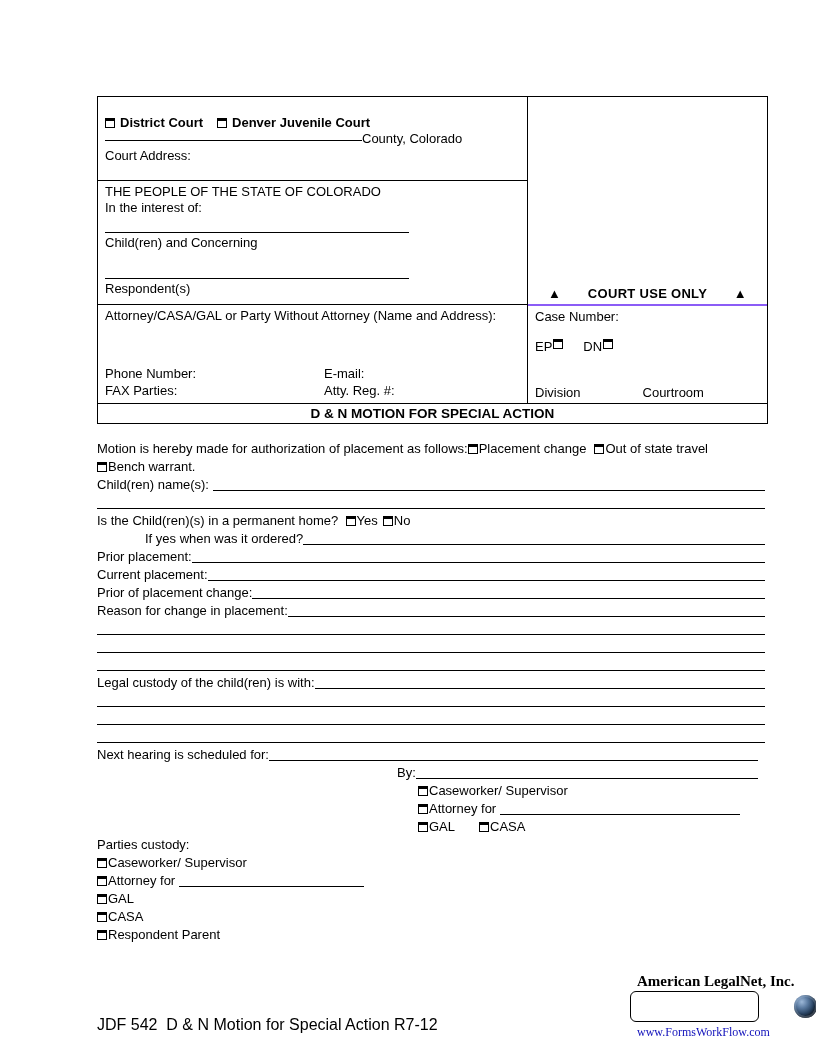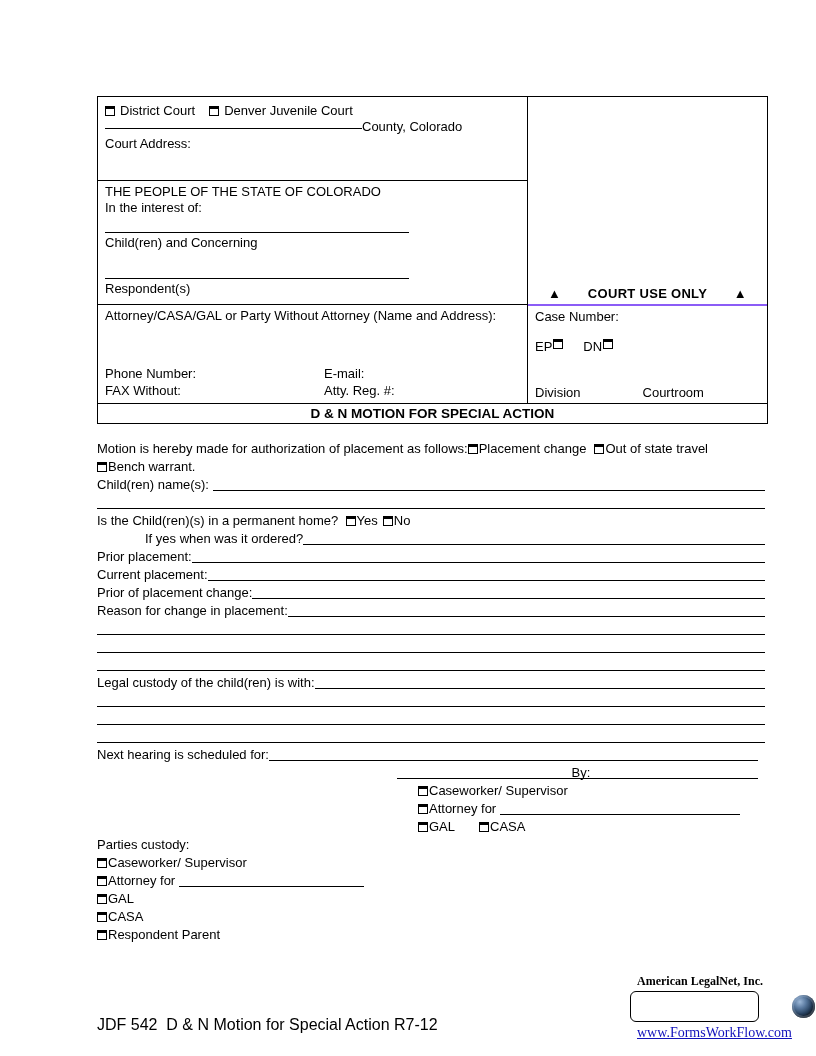--- a/index.html
+++ b/index.html
@@ -32,21 +32,21 @@
   }
 
   
   .cb {
     display:inline-block; width:10px; height:10px;
     border:1.2px solid #000; border-top:3px solid #000;
     background:#fff; flex:0 0 auto;
   }
 
   .inline-row { display:flex; align-items:center; }
-  .hdr-cb-row { margin-top:3px; }
+  .hdr-cb-row { margin-top:15px;font-weight:bold; }
   .hdr-cb-row .cb { margin-right:5px; }
   .hdr-cb-row .gap { width:14px; }
 
   
   .ln { position:relative; display:inline-block; }
   .ln::after { content:""; position:absolute; left:0; right:0; bottom:2px; border-bottom:1.2px solid #000; }
 
   .county-row { display:flex; align-items:baseline; height:17px; }
   .blank-block { display:block; height:20px; }
 
@@ -70,35 +70,35 @@
   
   .form-body { position:absolute; left:97px; top:440px; width:668px; }
   .row { display:flex; align-items:center; height:18px; line-height:18px; }
   .row .lbl { white-space:pre; }
   .fill { flex:1; align-self:stretch; position:relative; }
   .fill::after { content:""; position:absolute; left:0; right:0; bottom:3px; border-bottom:1.2px solid #000; }
   .row .cb { margin-right:1px; }
   .cb-ml { margin-left:8px; }
   .cb-ml4 { margin-left:5px; }
   .indent1 { padding-left:48px; }
-  .by-row { padding-left:300px;flex-direction:column; }
+  .by-row { padding-left:300px; }
   .by-opt { padding-left:321px; }
   .mr7 { margin-right:7px; }
   .casa-gap { margin-left:24px; }
 
   
   .footer-id { position:absolute; left:97px; top:1016px; font-size:16px; white-space:pre; }
   .aln-badge {
     position:absolute; left:630px; top:991px; width:129px; height:31px;
     border:1.2px solid #000; border-radius:6px; background:#fff;
     display:flex; align-items:center; padding:2px 3px 2px 6px;
   }
   .aln-text { flex:1; display:flex; flex-direction:column; justify-content:center; }
-  .aln-line1 { font-family:"Liberation Serif", serif; font-weight:bold; font-size:12px; line-height:11px; white-space:nowrap; }
-  .aln-line2 { font-family:"Liberation Serif", serif; font-size:14px; line-height:11px; color:#1111bb; text-decoration:underline; white-space:nowrap;margin-top:40px; }
+  .aln-line1 { font-family:"Liberation Serif", serif; font-weight:bold; font-size:15px; line-height:11px; white-space:nowrap; }
+  .aln-line2 { font-family:"Liberation Serif", serif; font-size:12px; line-height:11px; color:#1111bb; white-space:nowrap;margin-top:40px; }
   .globe {
     width:23px; height:23px; border-radius:50%; flex:0 0 auto;
     background:radial-gradient(circle at 34% 30%, #9db8d8 0%, #5a7aa0 28%, #27415f 55%, #0a0e16 100%);
     box-shadow: inset 0 0 0 2px rgba(200,215,235,.25), inset -2px -2px 3px rgba(0,0,0,.6);
   }
 </style>
 </head>
 <body>
 
 <div class="page">
@@ -132,21 +132,21 @@
         </div>
 
         <div class="cell cell-c">
           <div>Attorney/CASA/GAL or Party Without Attorney (Name and Address):</div>
           <div class="atty-spacer"></div>
           <div class="pf-row">
             <span class="c1">Phone Number:</span>
             <span>E-mail:</span>
           </div>
           <div class="pf-row">
-            <span class="c1">FAX Without:</span>
+            <span class="c1">FAX Parties:</span>
             <span>Atty. Reg. #:</span>
           </div>
         </div>
 
       </div>
       <div class="t-right">
 
         <div class="cell cell-d">
           <div class="court-use-row">
             <span class="tri">▲</span>

